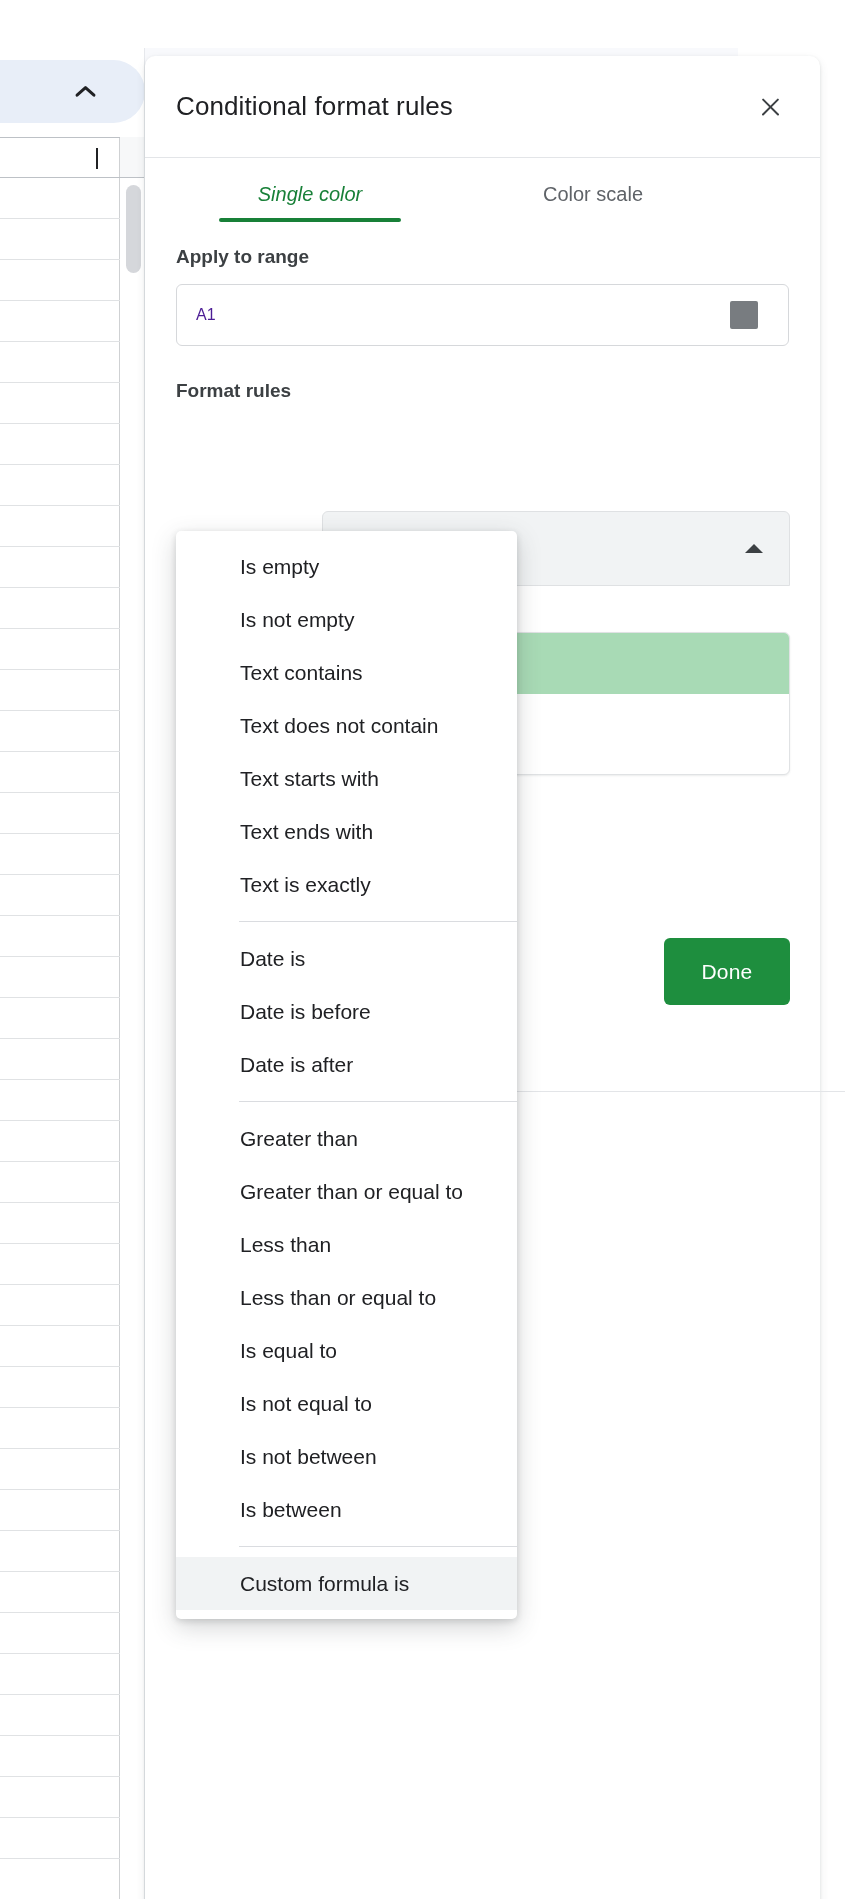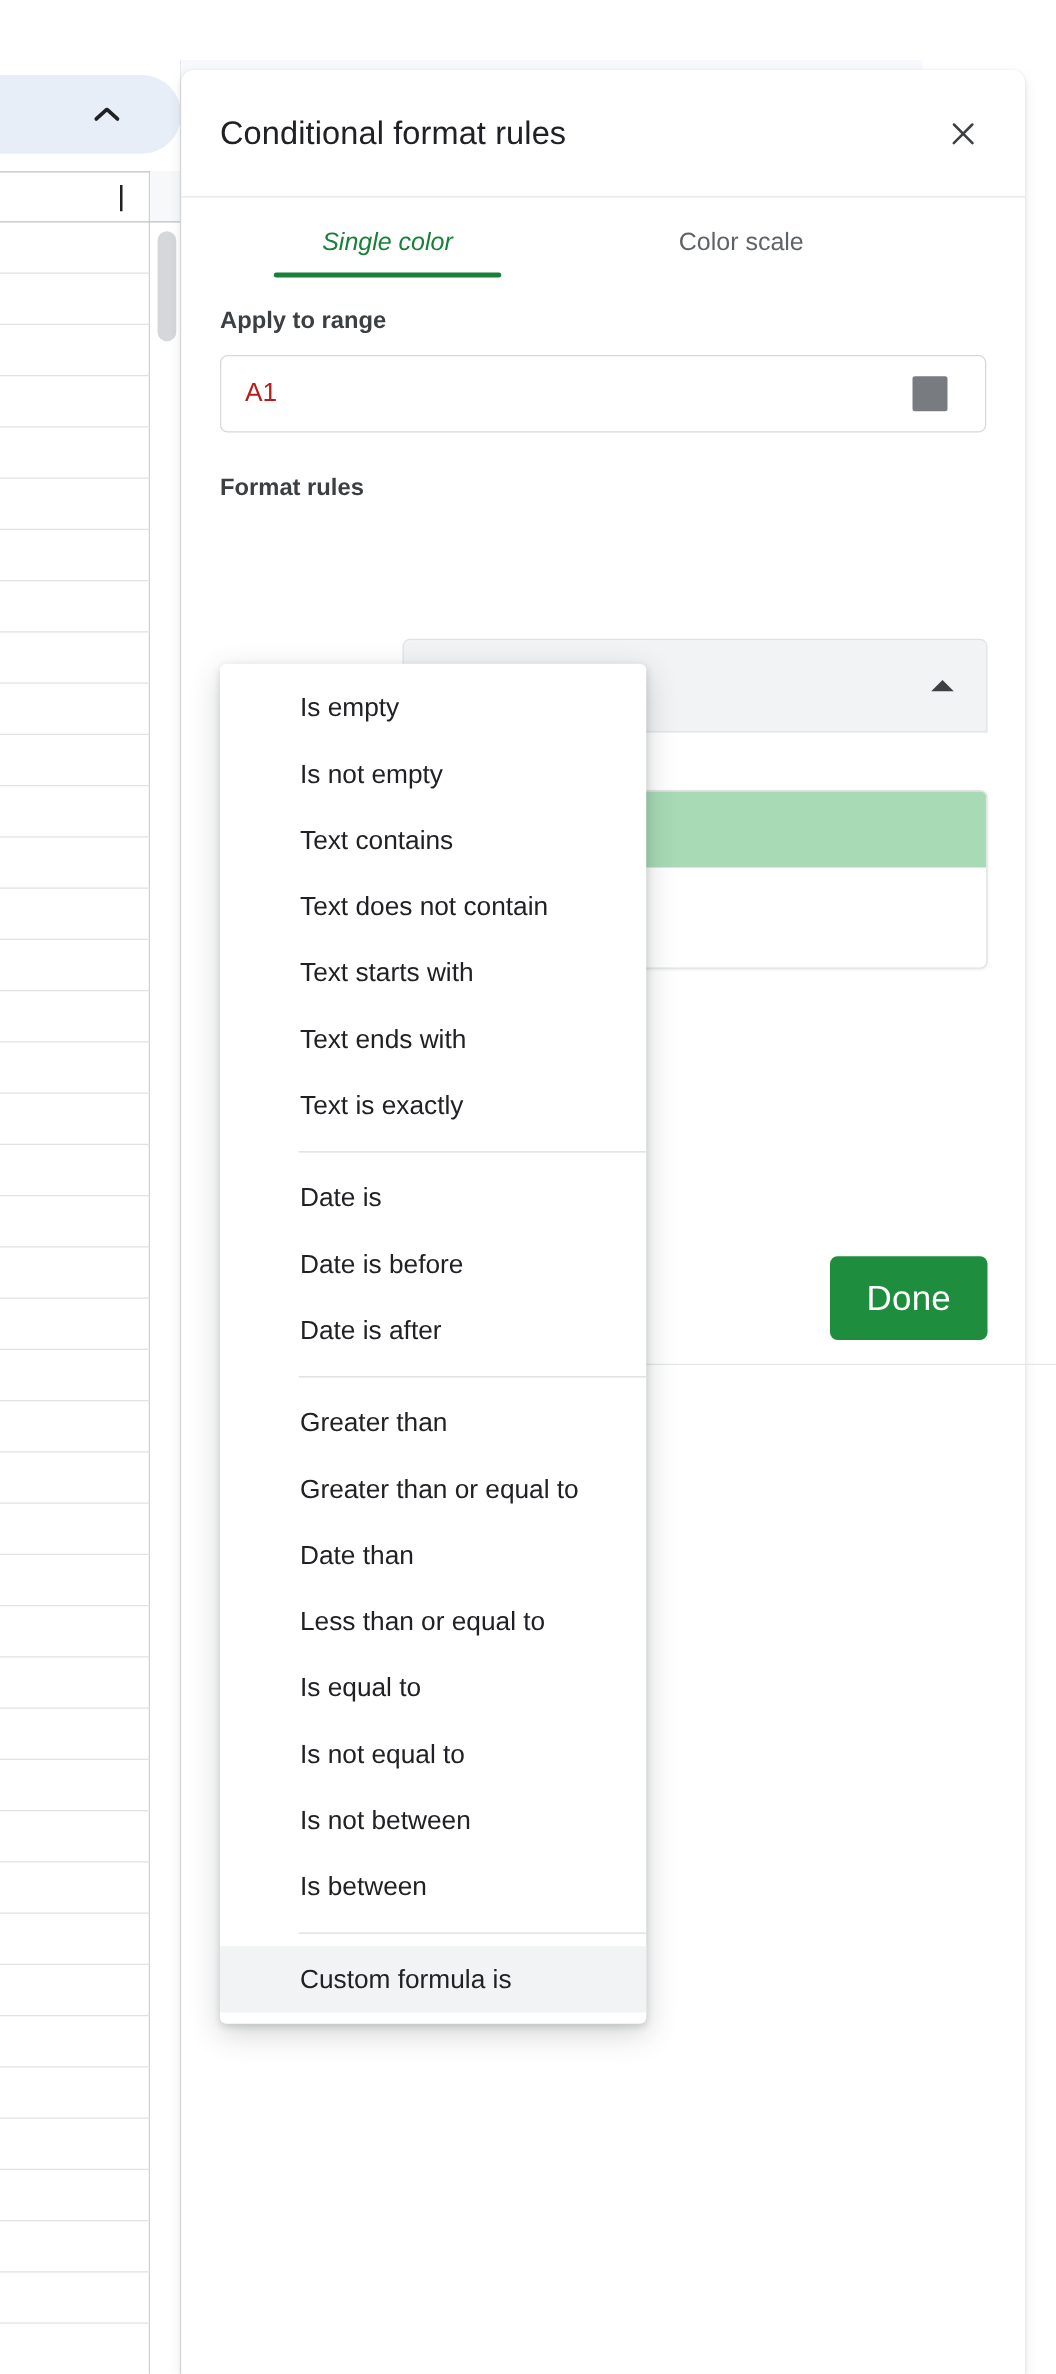--- a/index.html
+++ b/index.html
@@ -110,21 +110,21 @@
   .section { padding: 0 31px; }
   .field-label {
     font-size: 19px; font-weight: 700; color: #3c4043;
     margin-top: 16px; margin-bottom: 16px;
   }
   .range-input-wrap {
     position: relative; height: 62px;
     border: 1px solid #d6d8db; border-radius: 6px;
     display: flex; align-items: center; padding: 0 14px 0 19px;
   }
-  .range-value { font-size: 21px; color: #b91c1c; flex: 1; }
+  .range-value { font-size: 16px; color: #4c1d95; flex: 1; }
   .grid-icon {
     width: 28px; height: 28px; position: relative; cursor: pointer;
     margin-right: 16px;
   }
   .grid-icon span {
     position: absolute; background: #787c80;
   }
   .gi-frame { left: 0; top: 0; width: 28px; height: 28px; background: #787c80; border-radius: 2px; }
   .gi-a { left: 3px;  top: 4px;  width: 10px; height: 8px;  background: #ffffff; }
   .gi-b { left: 15px; top: 4px;  width: 10px; height: 8px;  background: #ffffff; }
@@ -147,23 +147,23 @@
   }
 
   .preview-card {
     position: absolute; left: 177px; top: 576px; width: 468px; height: 143px;
     background: #ffffff; border: 1px solid #e0e2e4; border-radius: 6px;
     overflow: hidden; box-shadow: 0 1px 2px rgba(60,64,67,.10);
   }
   .preview-swatch { height: 61px; width: 100%; }
 
   .done-btn {
-    position: absolute; left: 519px; top: 949px; width: 126px; height: 67px;
+    position: absolute; left: 519px; top: 882px; width: 126px; height: 67px;
     background: #1e8e3e; color: #ffffff; border: none; border-radius: 6px;
-    font-size: 28px; font-family: "Liberation Sans", sans-serif;
+    font-size: 21px; font-family: "Liberation Sans", sans-serif;
     cursor: pointer; letter-spacing: .2px;
   }
   .footer-rule {
     position: absolute; left: 145px; top: 1035px; width: 675px; height: 1px;
     background: #e3e5e8;
   }
 
   
   .menu {
     position: absolute; left: 176px; top: 483px; width: 341px;
@@ -294,21 +294,21 @@
       <div class="menu-item">Text starts with</div>
       <div class="menu-item">Text ends with</div>
       <div class="menu-item">Text is exactly</div>
       <div class="menu-sep"></div>
       <div class="menu-item">Date is</div>
       <div class="menu-item">Date is before</div>
       <div class="menu-item">Date is after</div>
       <div class="menu-sep"></div>
       <div class="menu-item">Greater than</div>
       <div class="menu-item">Greater than or equal to</div>
-      <div class="menu-item">Date than</div>
+      <div class="menu-item">Less than</div>
       <div class="menu-item">Less than or equal to</div>
       <div class="menu-item">Is equal to</div>
       <div class="menu-item">Is not equal to</div>
       <div class="menu-item">Is not between</div>
       <div class="menu-item">Is between</div>
       <div class="menu-sep"></div>
       <div class="menu-item hl">Custom formula is</div>
     </div>
 
 </div>

